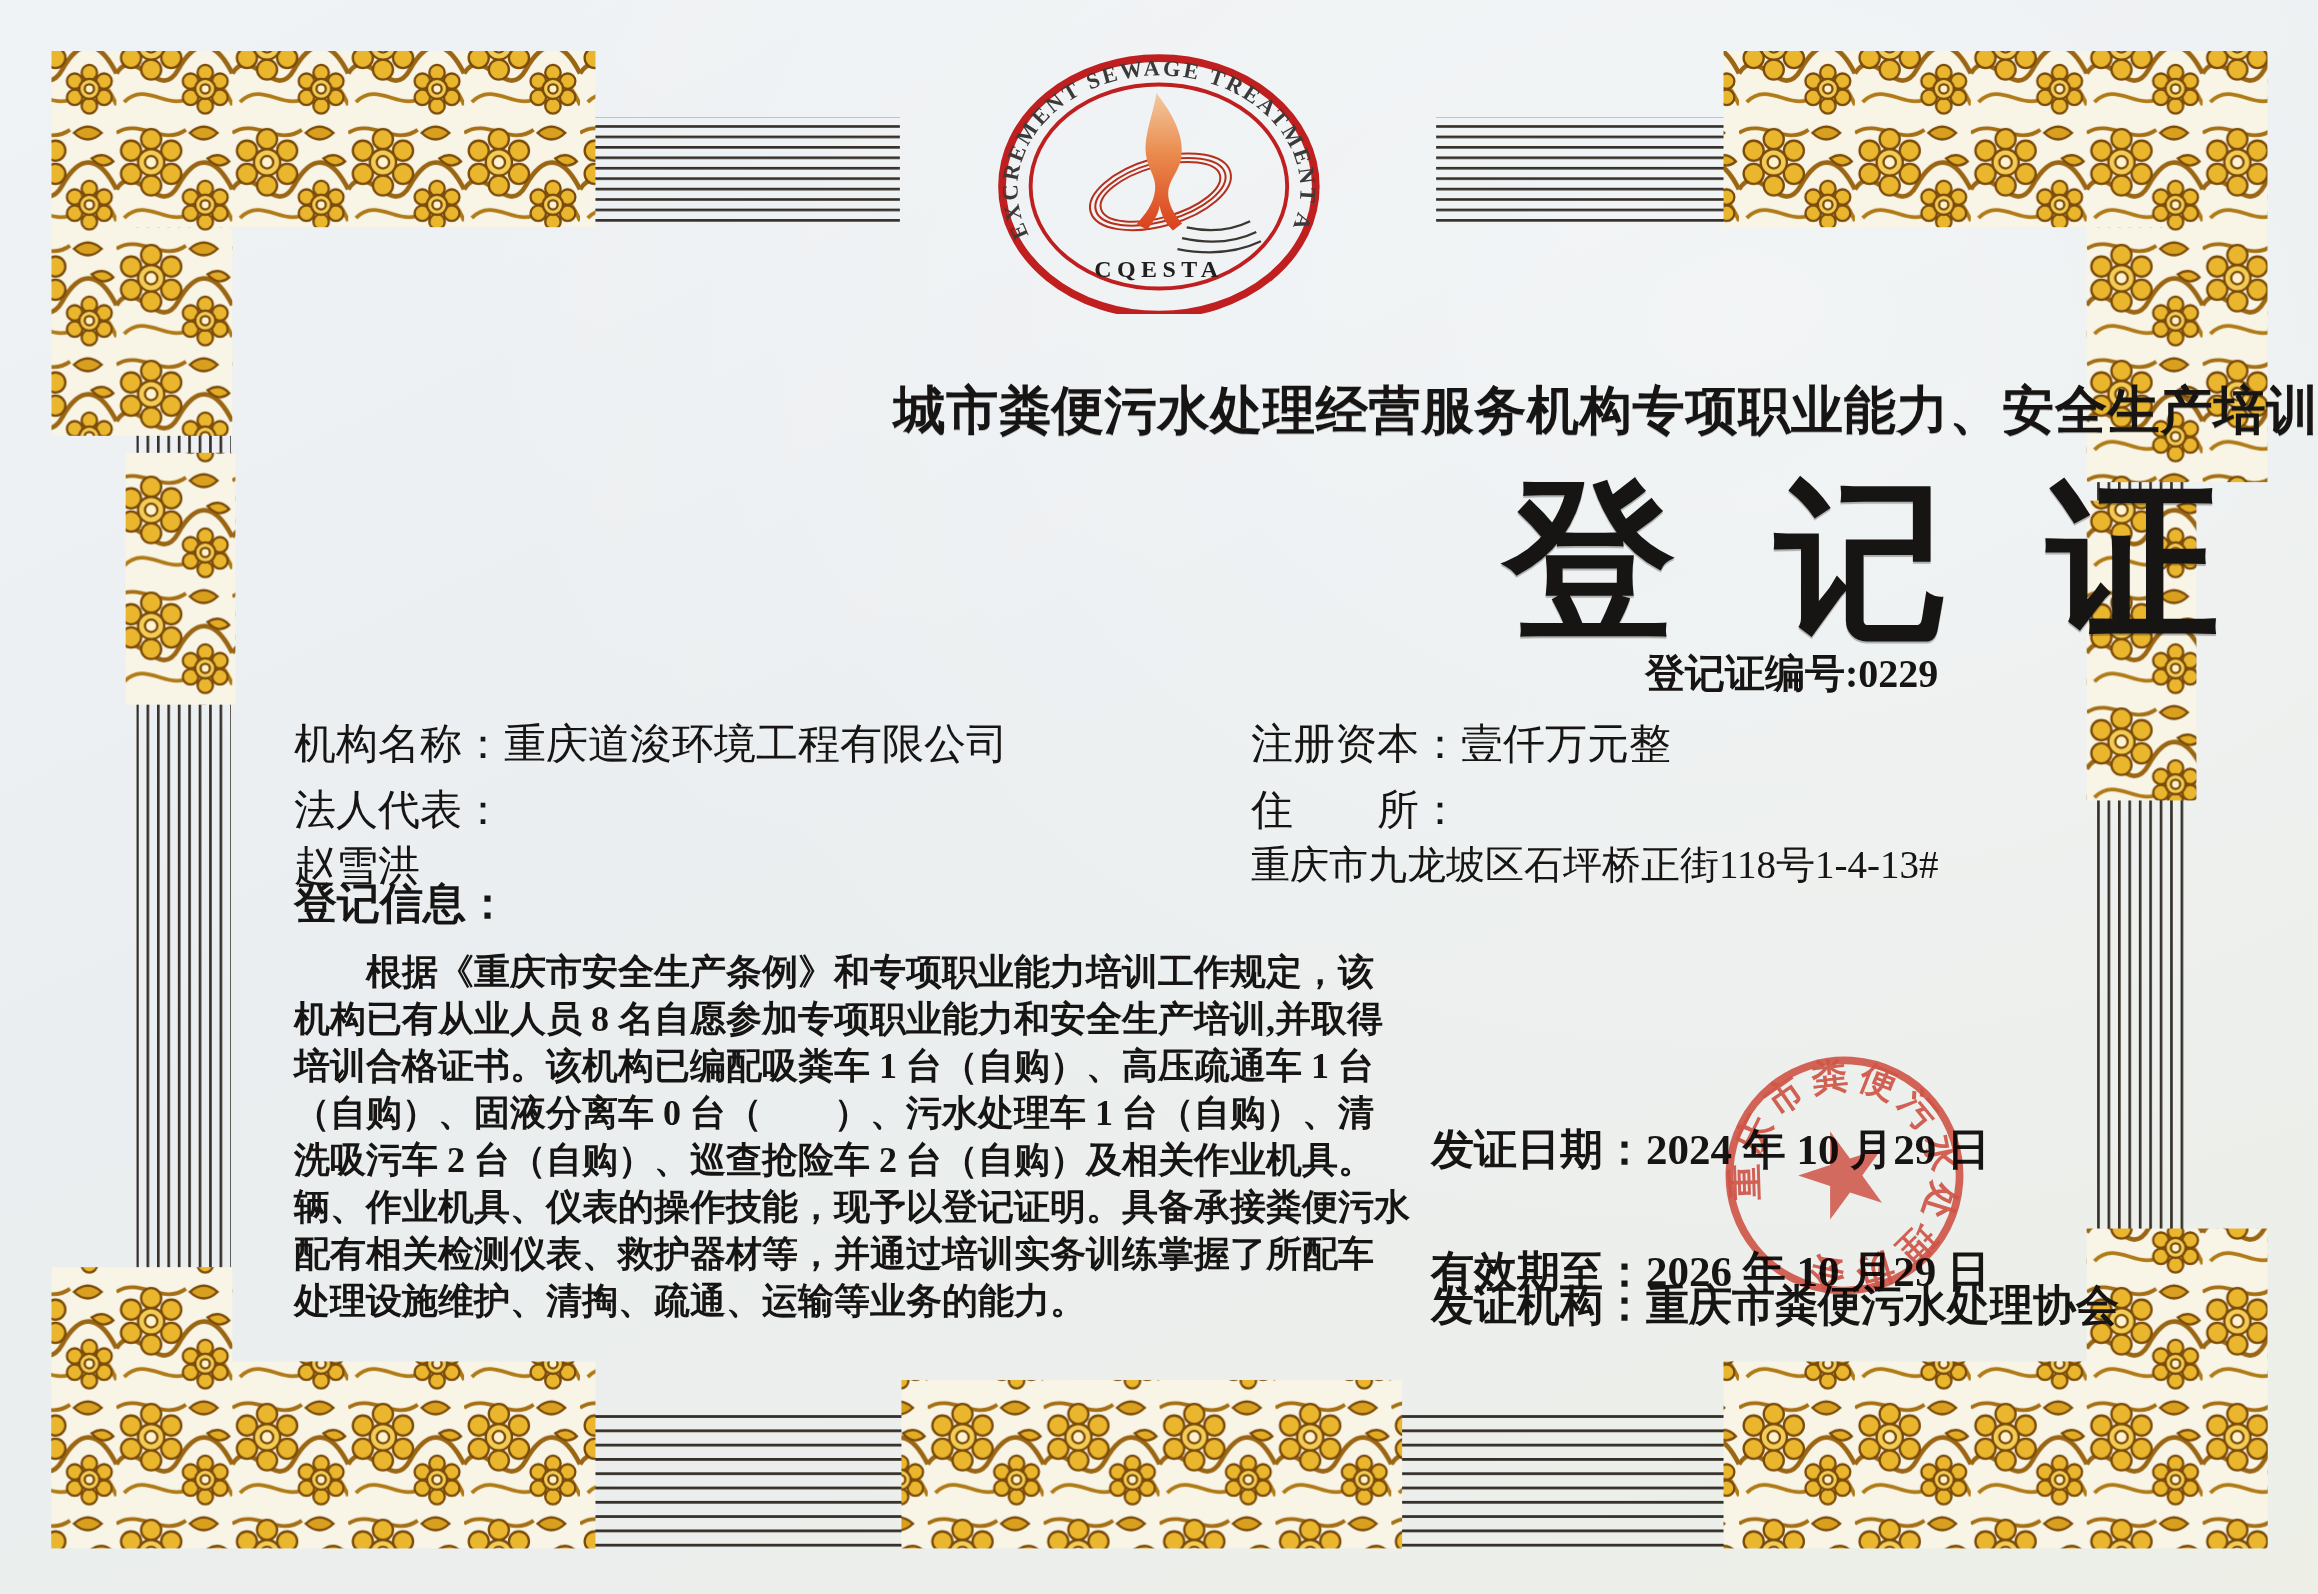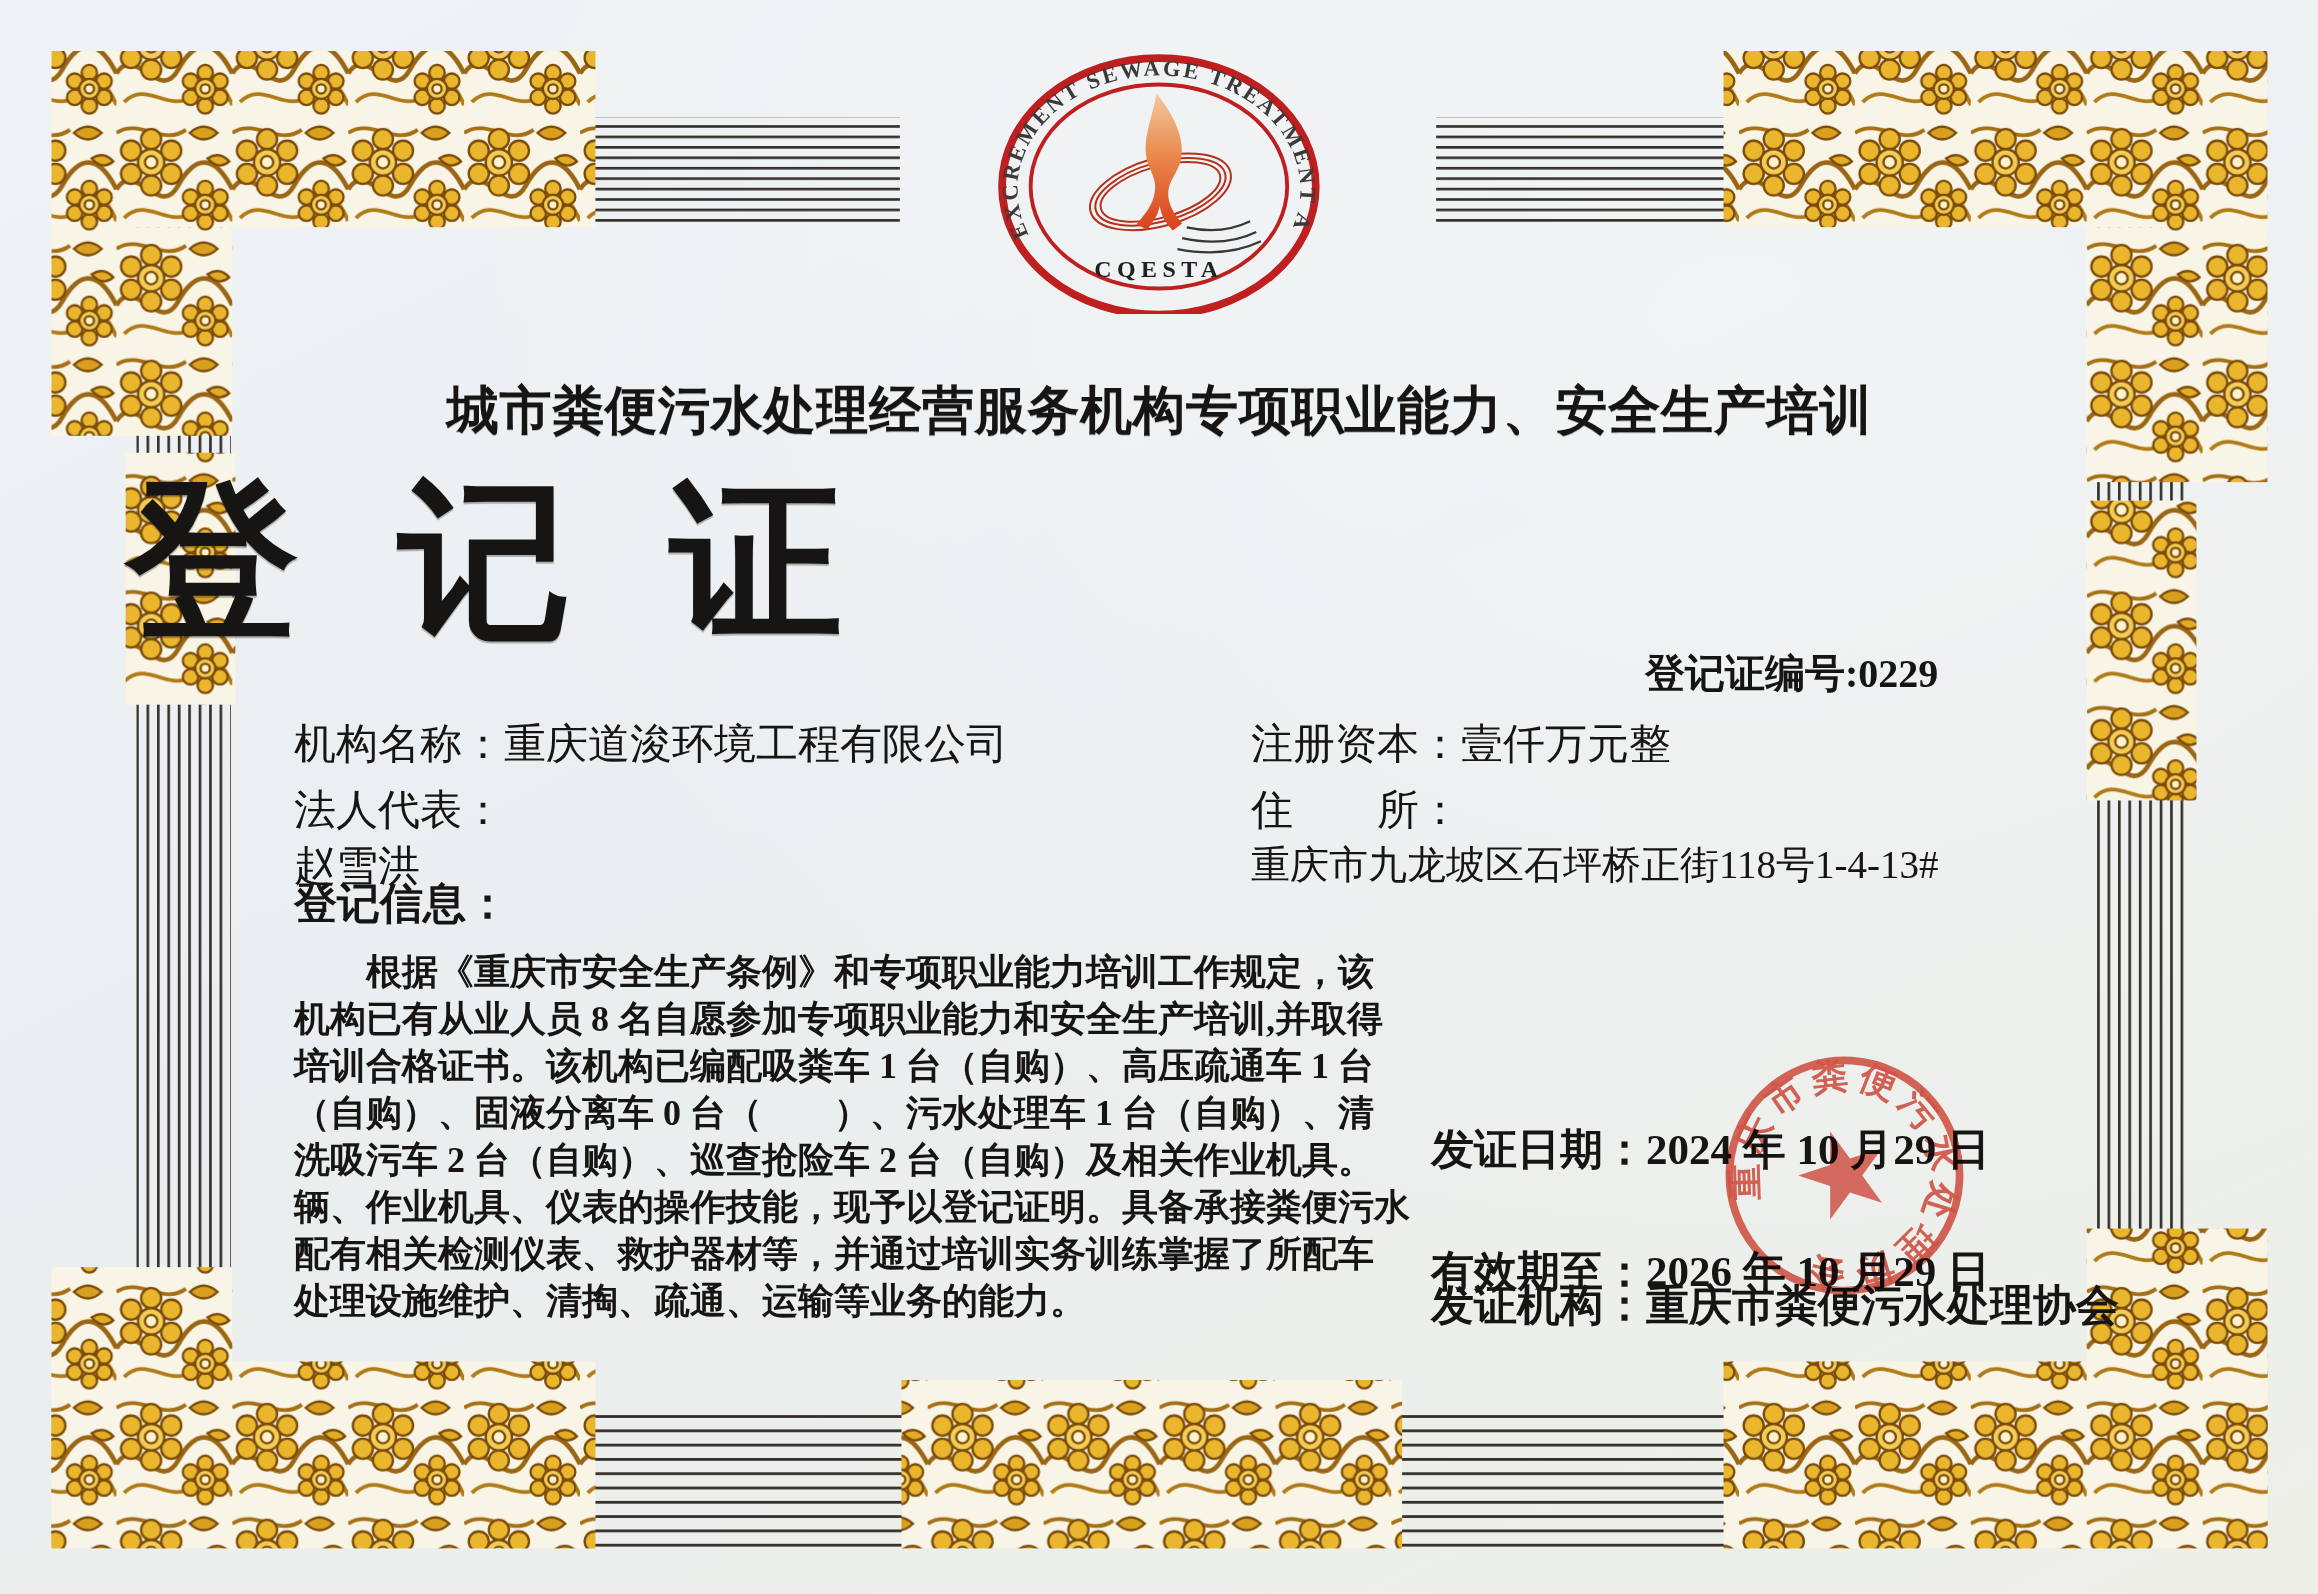--- a/index.html
+++ b/index.html
@@ -7,26 +7,26 @@
     position:relative;width:2319px;height:1594px;overflow:hidden;
     background:
       radial-gradient(ellipse at 75% 20%, rgba(255,255,255,.35), rgba(255,255,255,0) 55%),
       linear-gradient(155deg,#f0f3f5 0%,#eaeef0 45%,#edefe7 100%);
     font-family:"Liberation Serif","DejaVu Serif",serif;
     color:#171513;
   }
   .abs{position:absolute;}
   
   .subtitle{
-    left:0;right:0;top:376px;text-align:center;
+    left:0;right:0;top:376px;text-align:right;
     font-size:52px;font-weight:900;letter-spacing:0.8px;
     text-shadow:0 0.8px 0 rgba(0,0,0,.25);
   }
   .title{
-    left:0;right:0;top:447px;text-align:left;
+    left:0;right:0;top:447px;text-align:right;
     font-size:172px;font-weight:900;letter-spacing:.58em;text-indent:.58em;
     text-shadow:0 1.5px 0.8px rgba(0,0,0,.28);
     padding-left:27px;
   }
   .certno{left:1645px;top:646px;font-size:40px;font-weight:700;}
   .row{display:flex;white-space:nowrap;font-size:42px;font-weight:400;}
   .r-org   {left:294px; top:716px;}
   .r-legal {left:294px; top:782px;flex-direction:column;}
   .r-cap   {left:1251px;top:716px;}
   .r-addr  {left:1251px;top:782px;flex-direction:column;}

